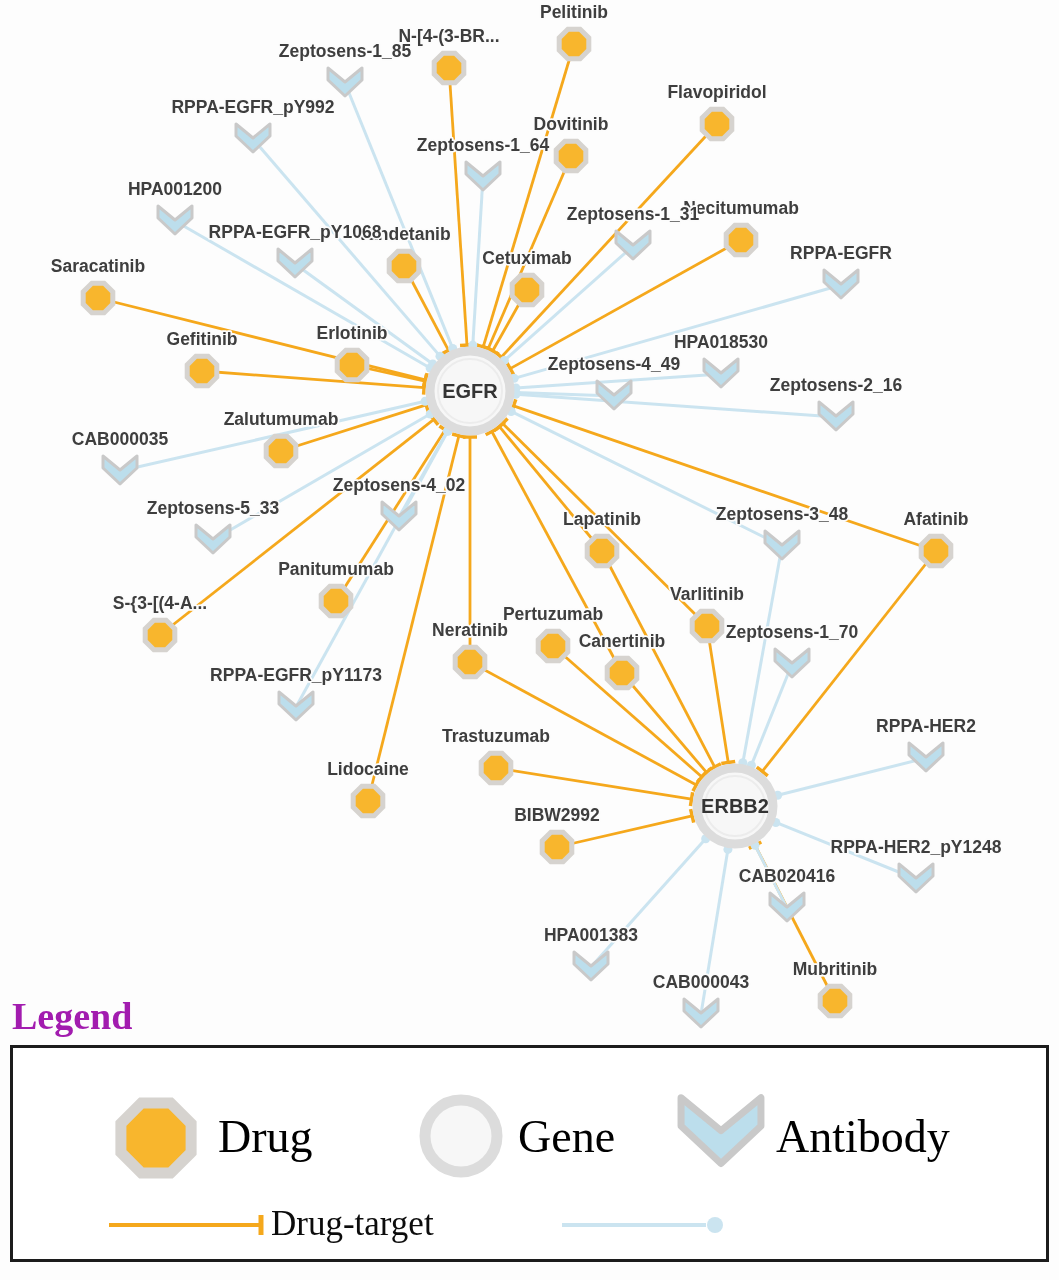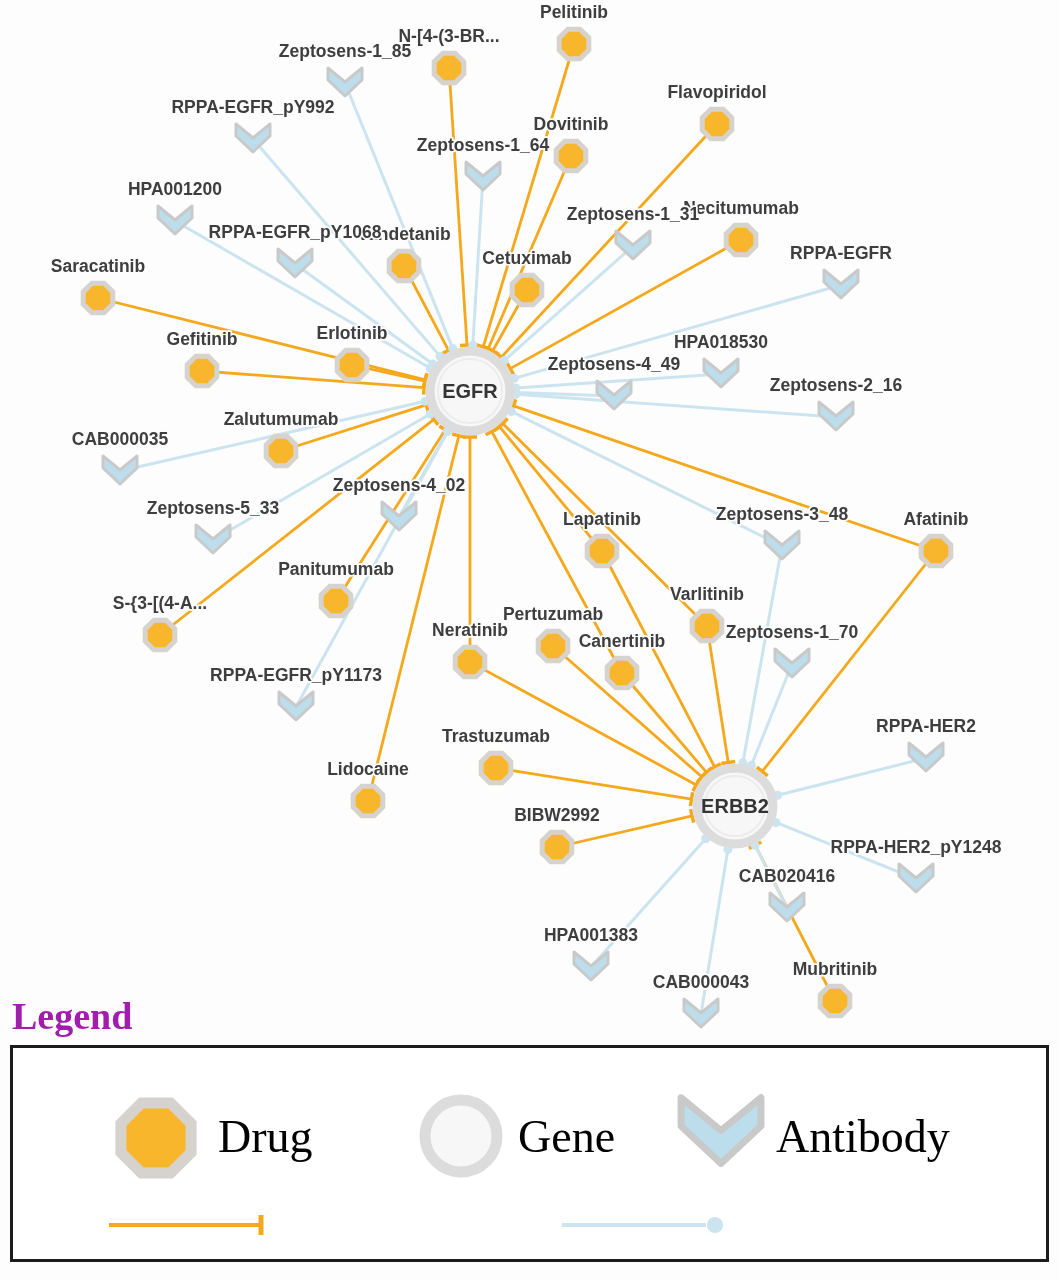--- a/index.html
+++ b/index.html
@@ -348,18 +348,19 @@
 
   <svg id="lg-ab" width="110" height="110">
       <path d="M 15.049999999999997 16.75 L 55 49.65 L 94.95 16.75 L 94.95 44.95 L 55 82.55 L 15.049999999999997 44.95 Z" fill="#bcdeec" stroke="#c9c9c9" stroke-width="7" stroke-linejoin="round"></path>
     </svg>
   <div id="lbl-ab" class="lg-node-label">Antibody</div>
 
   <svg id="lg-dt" width="175" height="26">
       <line x1="4" y1="13" x2="156" y2="13" stroke="#f5a81c" stroke-width="4"></line>
       <line x1="156" y1="3" x2="156" y2="23" stroke="#f5a81c" stroke-width="5"></line>
     </svg>
+  <div id="lbl-dt" class="lg-edge-label">Drug-target</div>
 
   <svg id="lg-at" width="175" height="26">
       <line x1="4" y1="13" x2="148" y2="13" stroke="#cbe4f0" stroke-width="4"></line>
       <circle cx="157" cy="13" r="8" fill="#cbe4f0"></circle>
     </svg>
 </div>
 
 </body></html>

